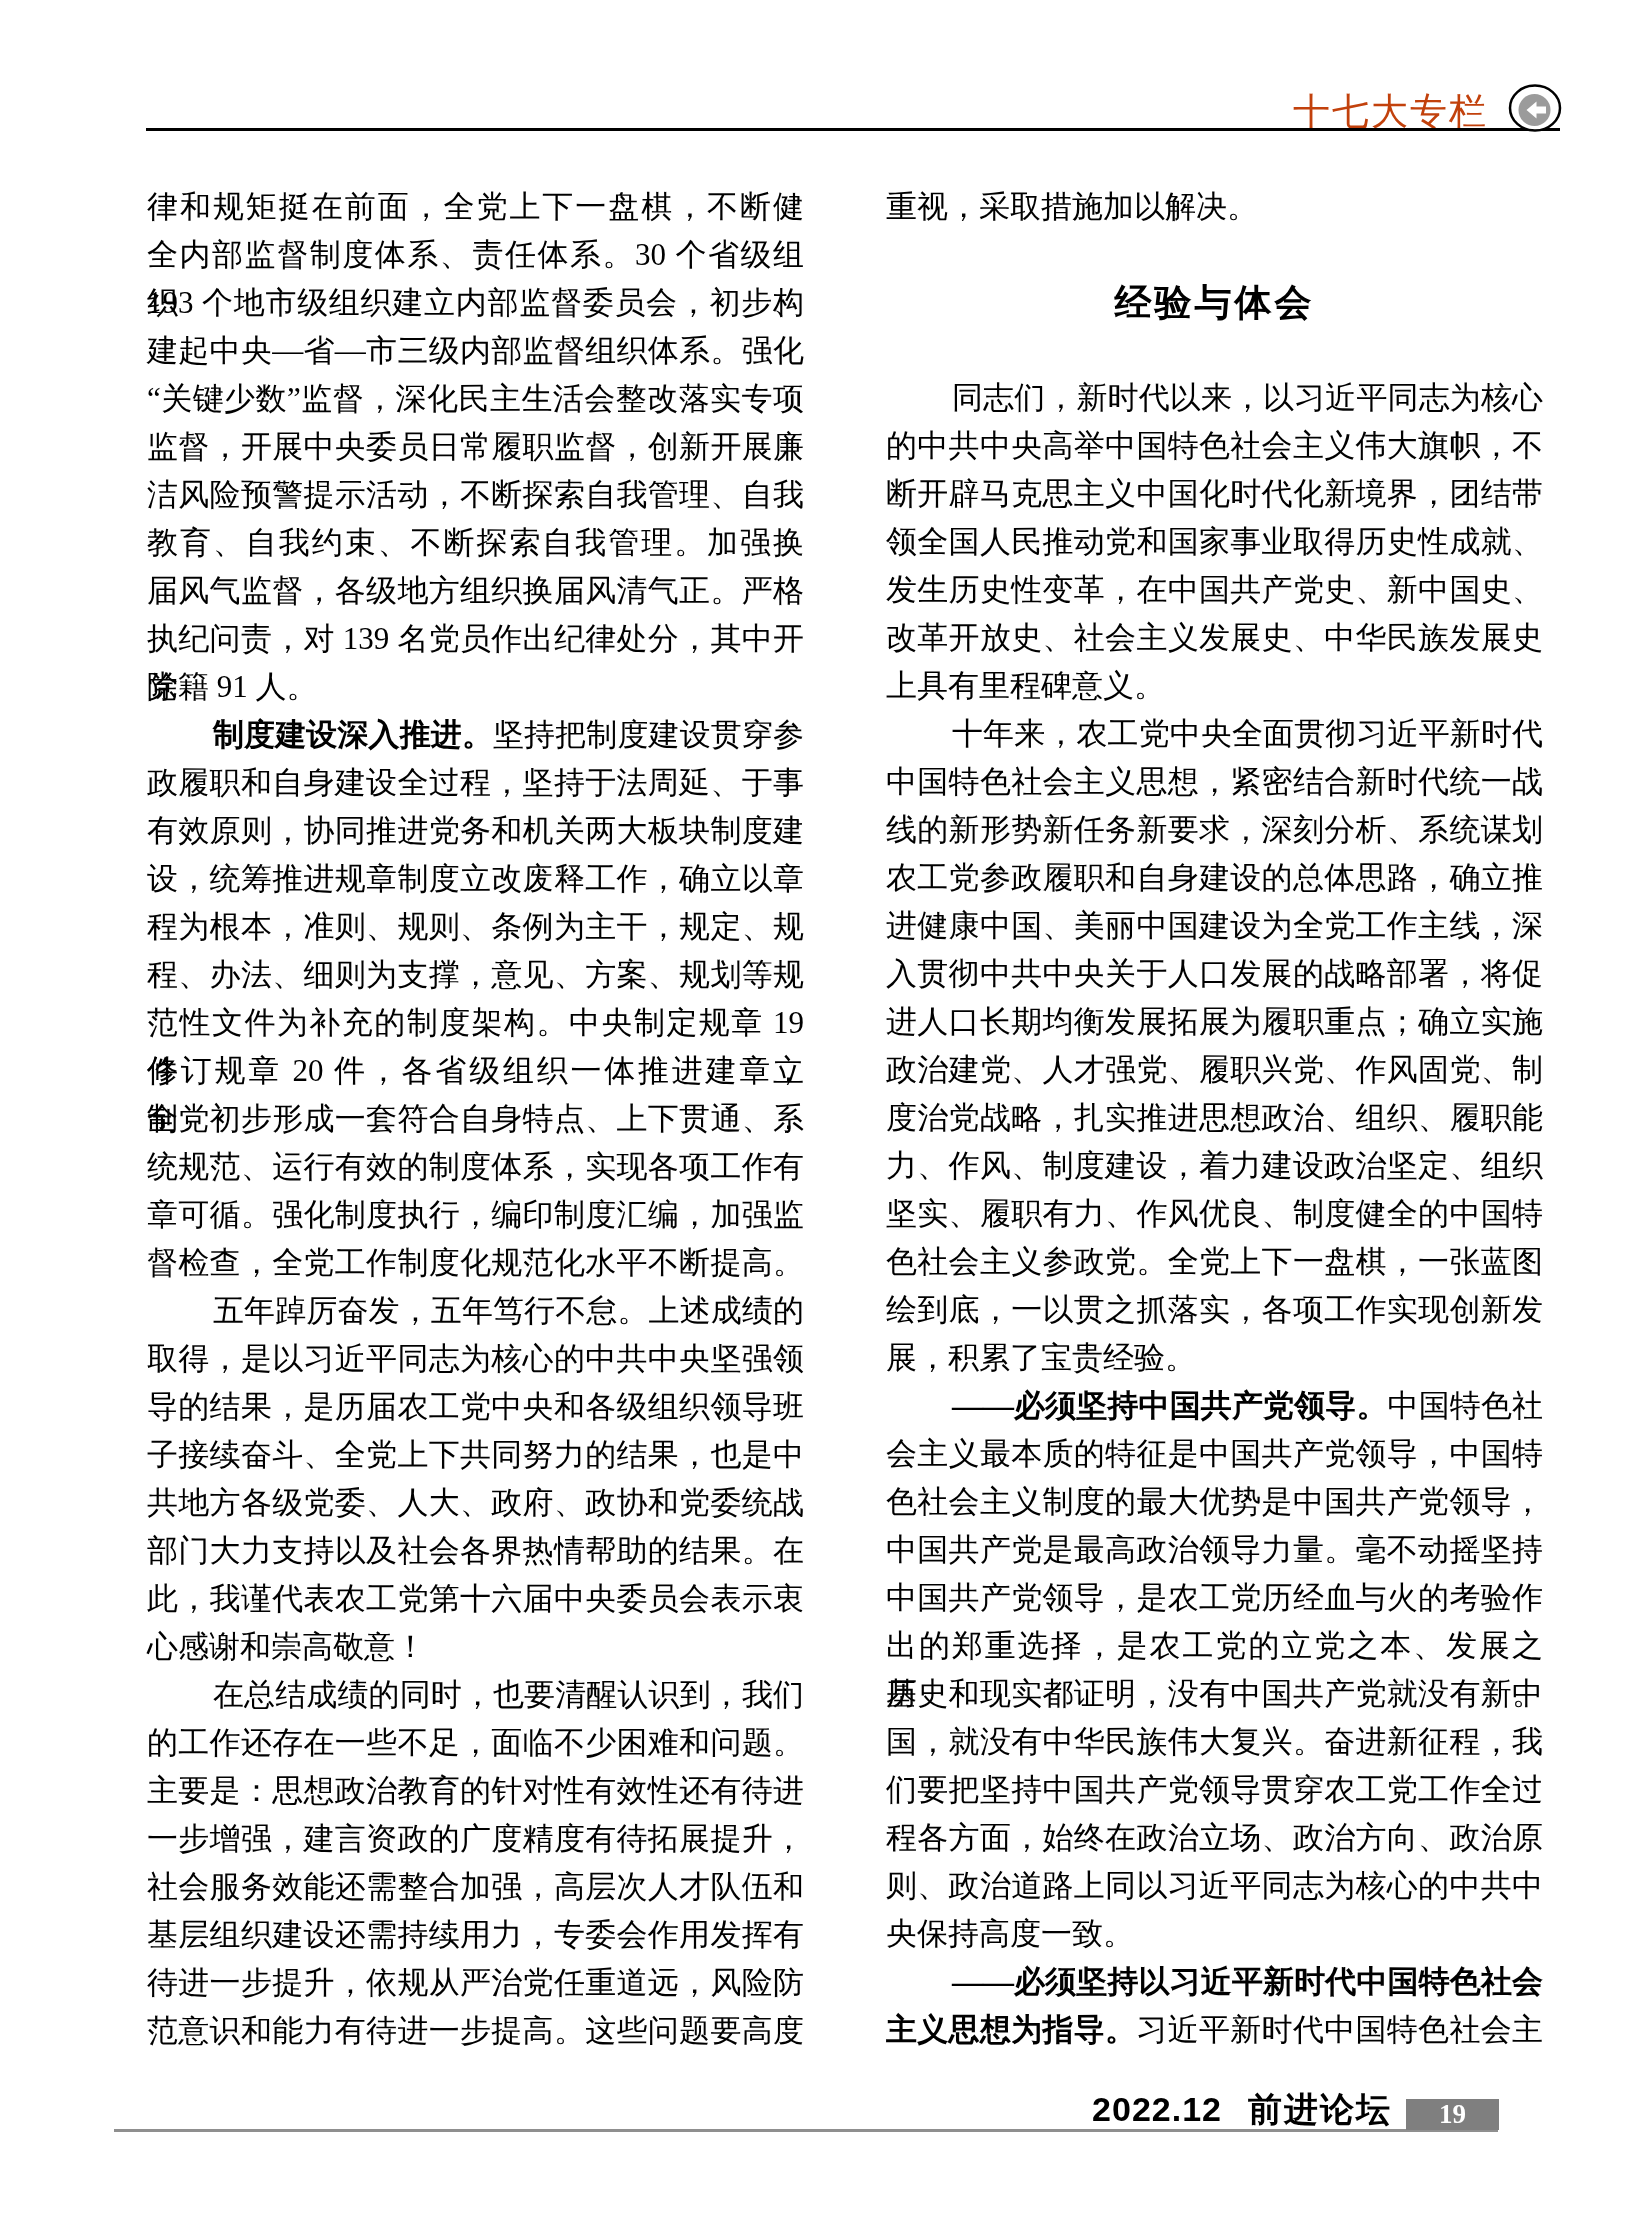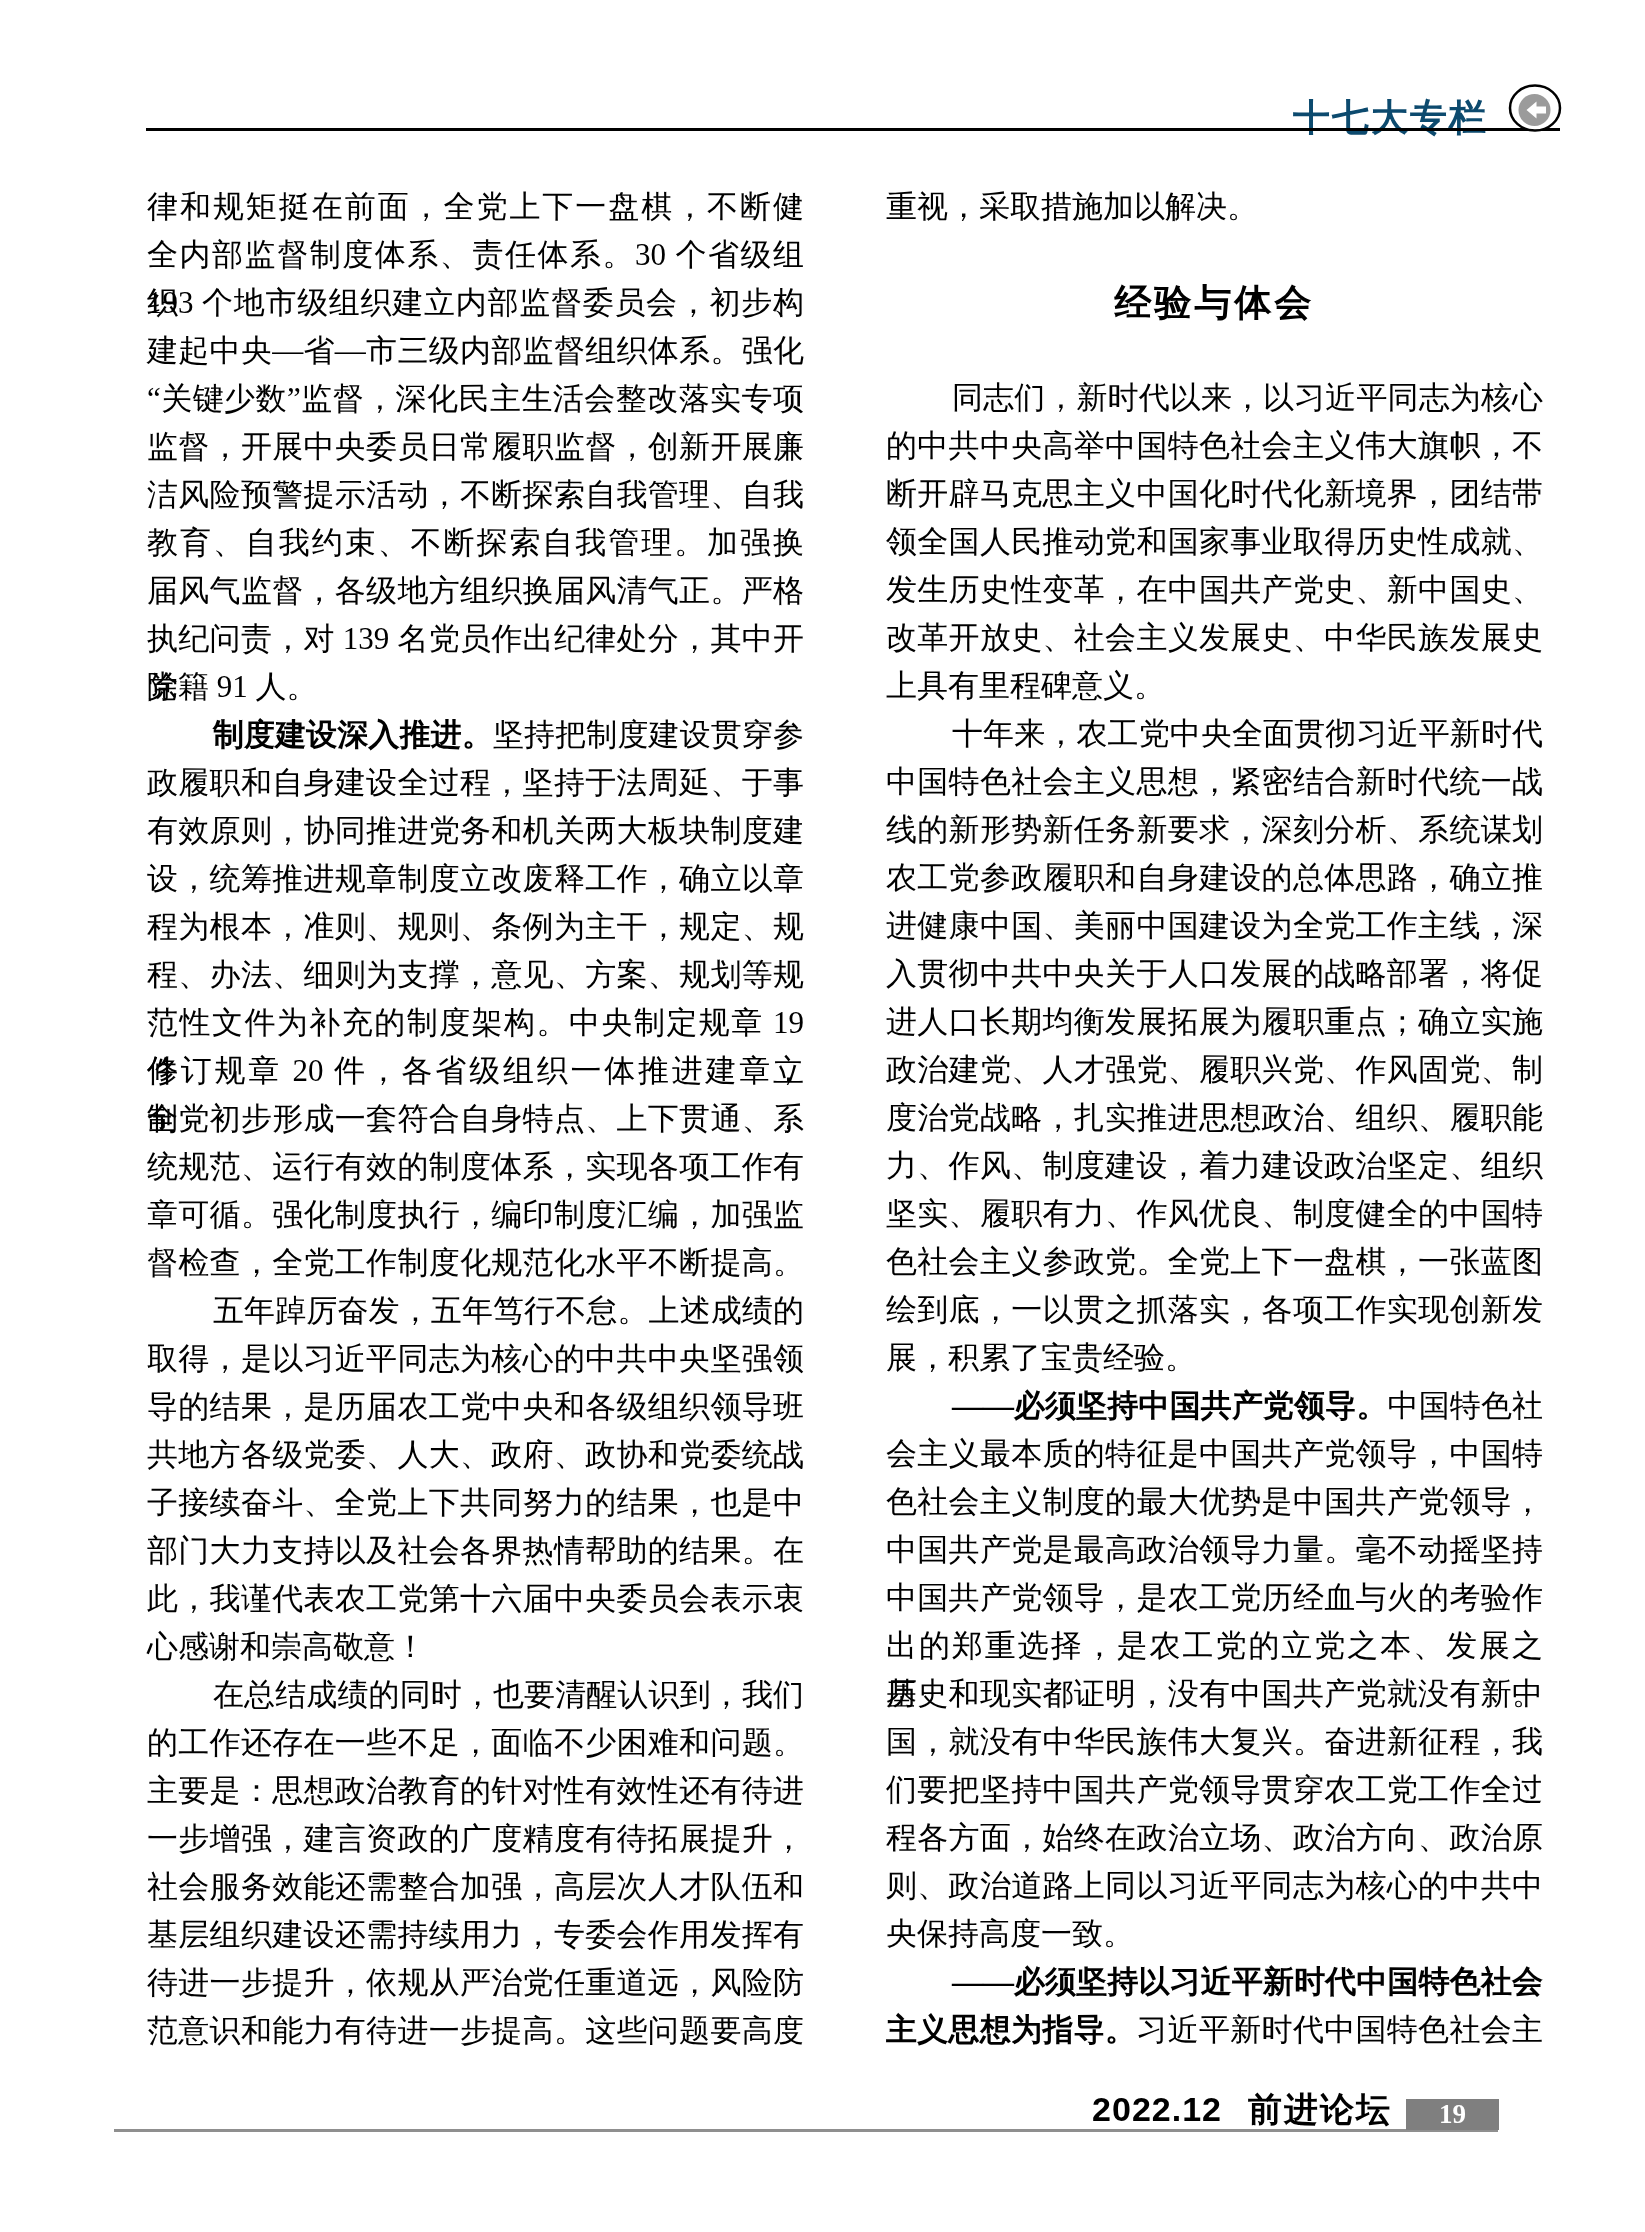--- a/index.html
+++ b/index.html
@@ -6,24 +6,24 @@
   .page{
     position:relative;
     width:1646px;height:2233px;
     background:#ffffff;
     font-family:"Liberation Serif","DejaVu Serif",serif;
     color:#000;
     overflow:hidden;
   }
   
   .header-title{
-    position:absolute;top:98px;right:158px;
+    position:absolute;top:92px;right:158px;
     font-family:"Liberation Sans","DejaVu Sans",sans-serif;
-    font-weight:700;font-size:37px;line-height:40px;
-    letter-spacing:2px;color:#0c4a6e;
+    font-weight:400;font-size:37px;line-height:40px;
+    letter-spacing:2px;color:#c2410c;
   }
   .header-rule{
     position:absolute;top:128px;left:146px;width:1414px;height:3px;
     background:#000;
   }
   .header-icon{position:absolute;left:1508px;top:84px;}
   
   .col{
     position:absolute;top:183px;width:657px;
     font-size:31px;line-height:48px;
@@ -91,22 +91,22 @@
       <div class="line"><span>程、办法、细则为支撑，意见、方案、规划等规</span></div>
       <div class="line"><span>范性文件为补充的制度架构。中央制定规章 19 件，</span></div>
       <div class="line"><span>修订规章 20 件，各省级组织一体推进建章立制，</span></div>
       <div class="line"><span>全党初步形成一套符合自身特点、上下贯通、系</span></div>
       <div class="line"><span>统规范、运行有效的制度体系，实现各项工作有</span></div>
       <div class="line"><span>章可循。强化制度执行，编印制度汇编，加强监</span></div>
       <div class="line"><span>督检查，全党工作制度化规范化水平不断提高。</span></div>
       <div class="line indent"><span>五年踔厉奋发，五年笃行不怠。上述成绩的</span></div>
       <div class="line"><span>取得，是以习近平同志为核心的中共中央坚强领</span></div>
       <div class="line"><span>导的结果，是历届农工党中央和各级组织领导班</span></div>
+      <div class="line"><span>子接续奋斗、全党上下共同努力的结果，也是中</span></div>
       <div class="line"><span>共地方各级党委、人大、政府、政协和党委统战</span></div>
-      <div class="line"><span>子接续奋斗、全党上下共同努力的结果，也是中</span></div>
       <div class="line"><span>部门大力支持以及社会各界热情帮助的结果。在</span></div>
       <div class="line"><span>此，我谨代表农工党第十六届中央委员会表示衷</span></div>
       <div class="line noj"><span>心感谢和崇高敬意！</span></div>
       <div class="line indent"><span>在总结成绩的同时，也要清醒认识到，我们</span></div>
       <div class="line"><span>的工作还存在一些不足，面临不少困难和问题。</span></div>
       <div class="line"><span>主要是：思想政治教育的针对性有效性还有待进</span></div>
       <div class="line"><span>一步增强，建言资政的广度精度有待拓展提升，</span></div>
       <div class="line"><span>社会服务效能还需整合加强，高层次人才队伍和</span></div>
       <div class="line"><span>基层组织建设还需持续用力，专委会作用发挥有</span></div>
       <div class="line"><span>待进一步提升，依规从严治党任重道远，风险防</span></div>

